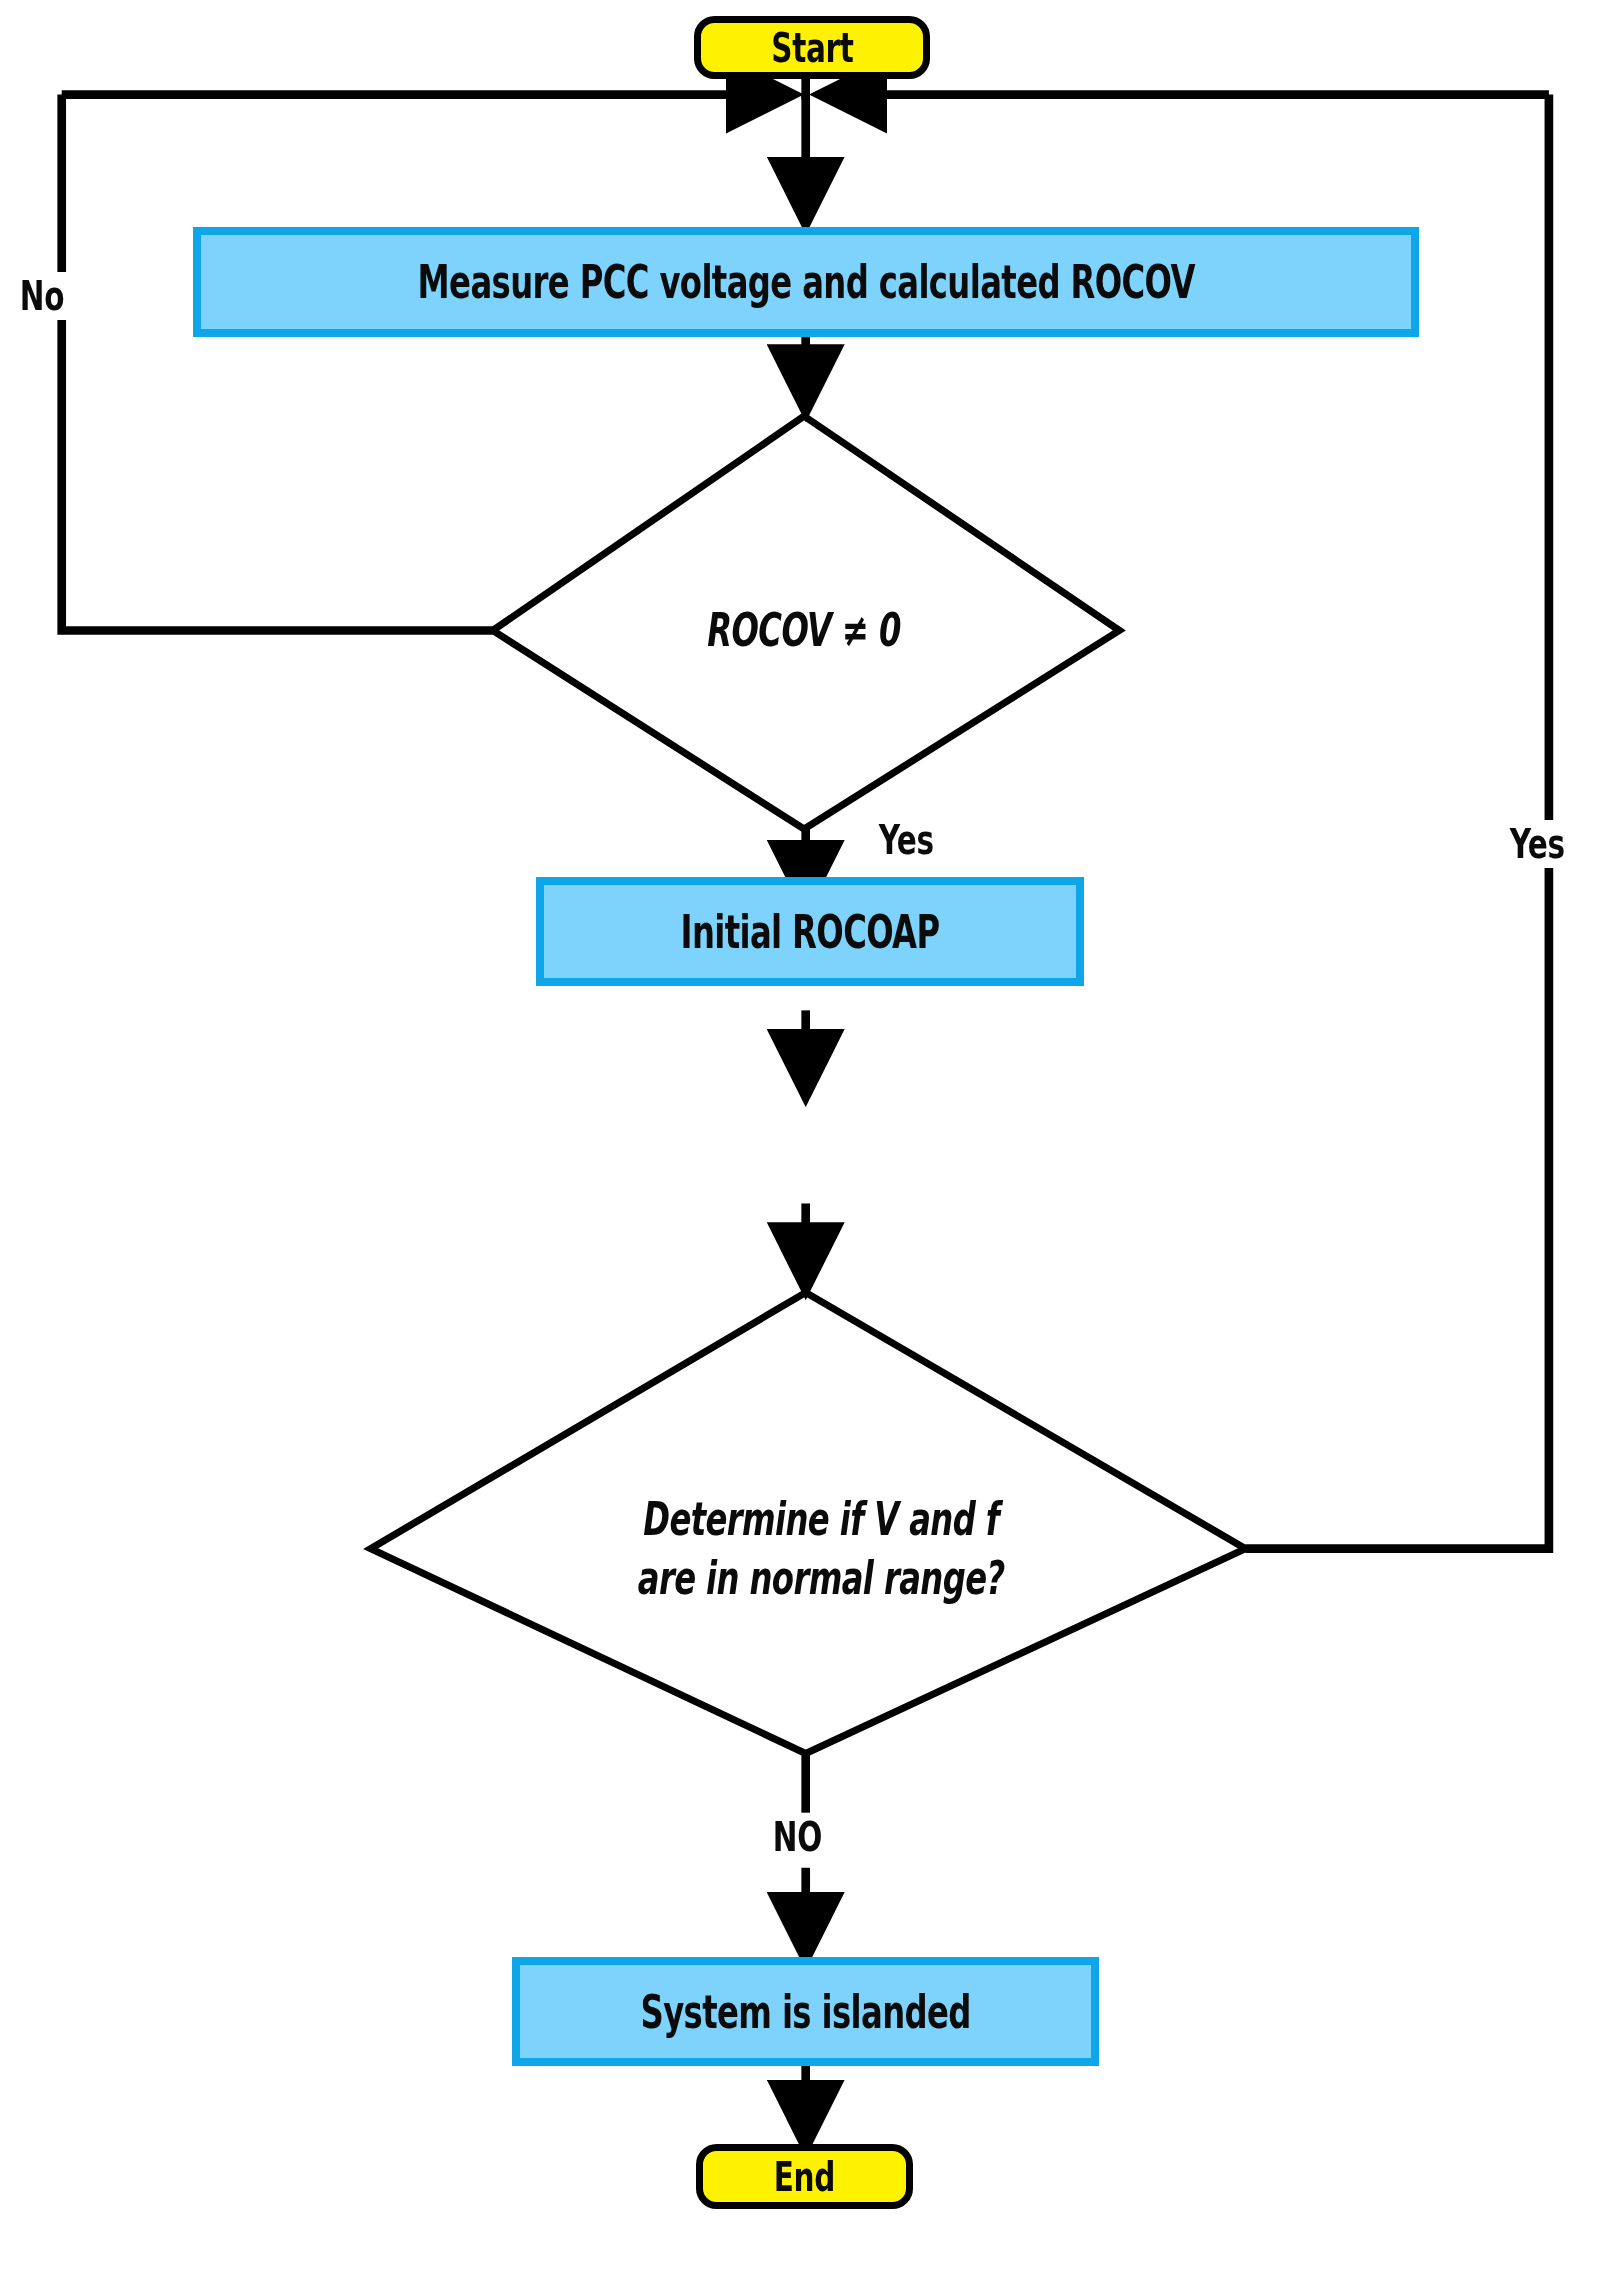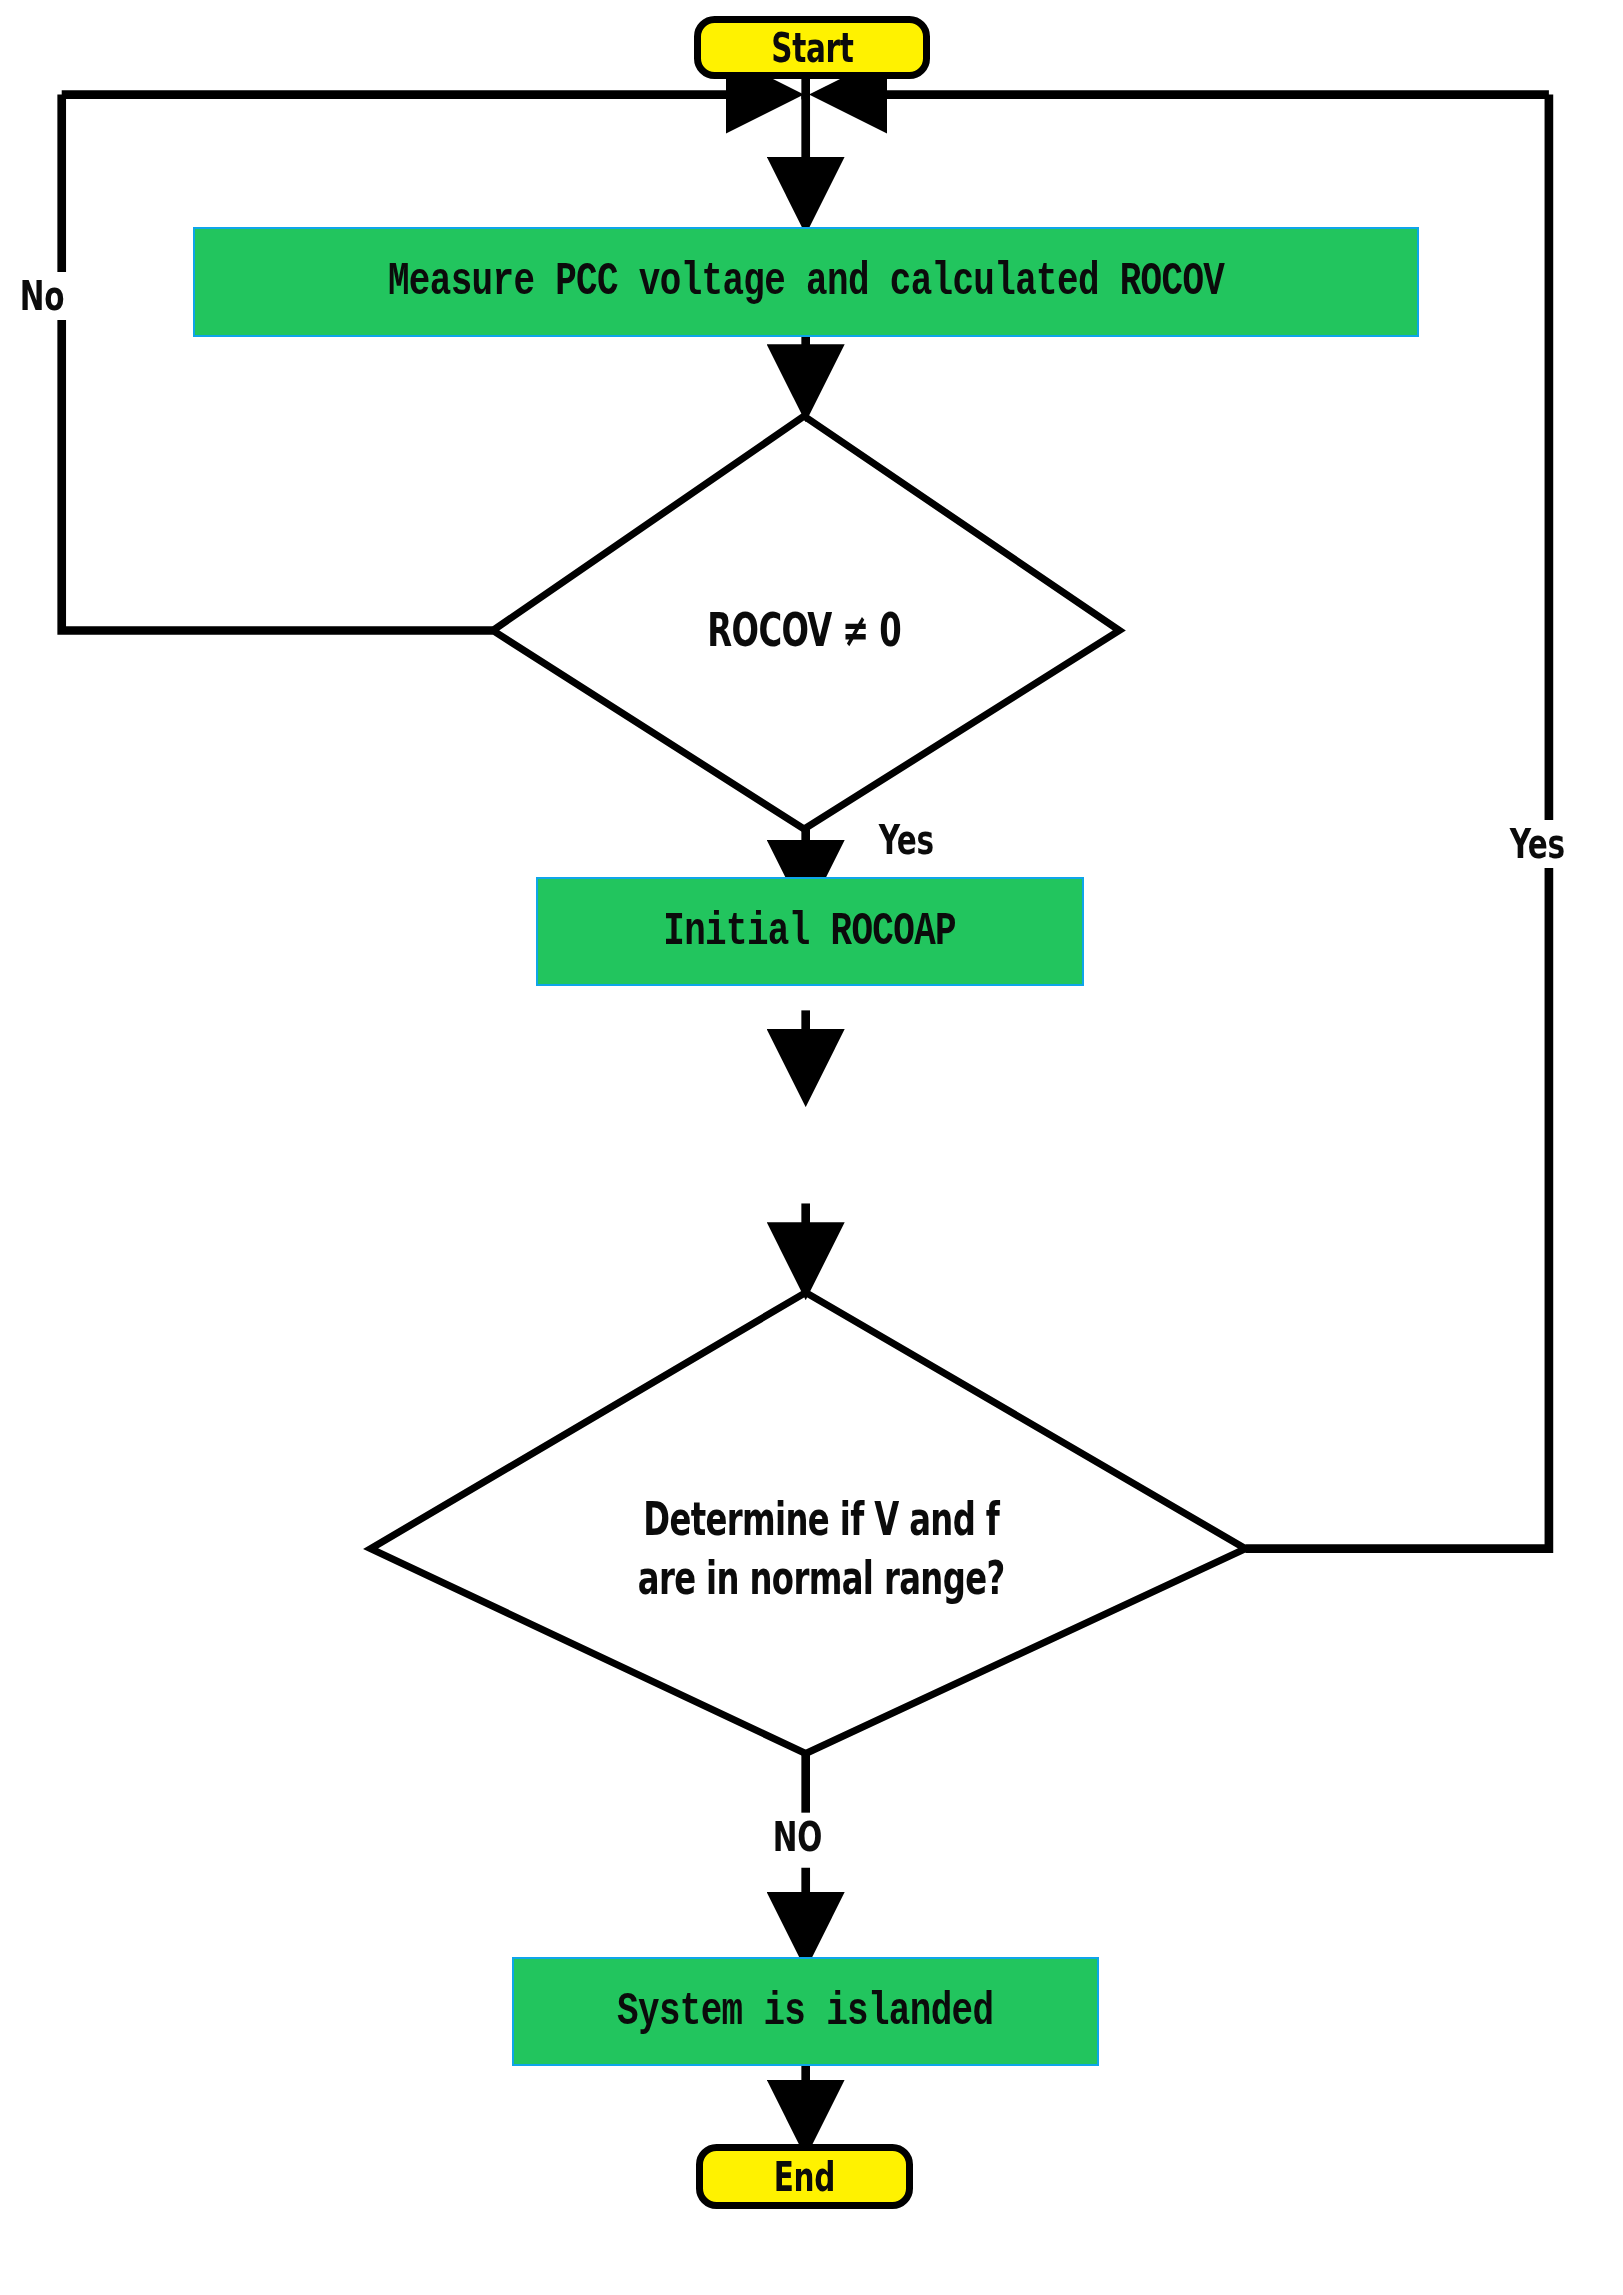--- a/index.html
+++ b/index.html
@@ -22,39 +22,39 @@
   .terminator .label{
     font-weight:bold;
     font-size:41px;
     color:#0b0b0b;
     letter-spacing:-0.4px;
     transform:scaleX(0.80);
     white-space:nowrap;
   }
 
   .process{
-    background:#22c55e;
-    border:2px solid #0ea5e9;
-    font-family:Liberation Mono, monospace;
+    background:#7dd3fc;
+    border:8px solid #0ea5e9;
   }
   .process .label{
     font-weight:bold;
     font-size:46px;
     color:#0b0b0b;
     letter-spacing:-0.8px;
     transform:scaleX(0.78);
     white-space:nowrap;
     text-align:center;
   }
 
   .diamond-text{
     position:absolute;
     display:flex;align-items:center;justify-content:center;
     flex-direction:column;
     pointer-events:none;
+    font-style:italic;
   }
   .diamond-text .label{
     font-weight:bold;
     font-size:46px;
     color:#0b0b0b;
     letter-spacing:-0.8px;
     transform:scaleX(0.78);
     white-space:nowrap;
     text-align:center;
     line-height:1.28;

